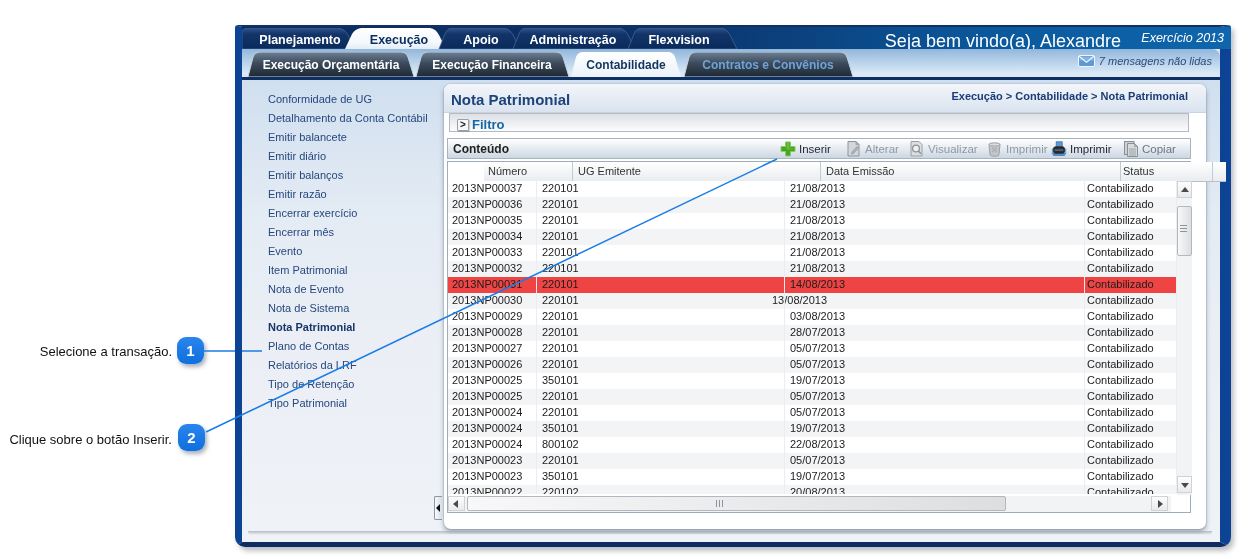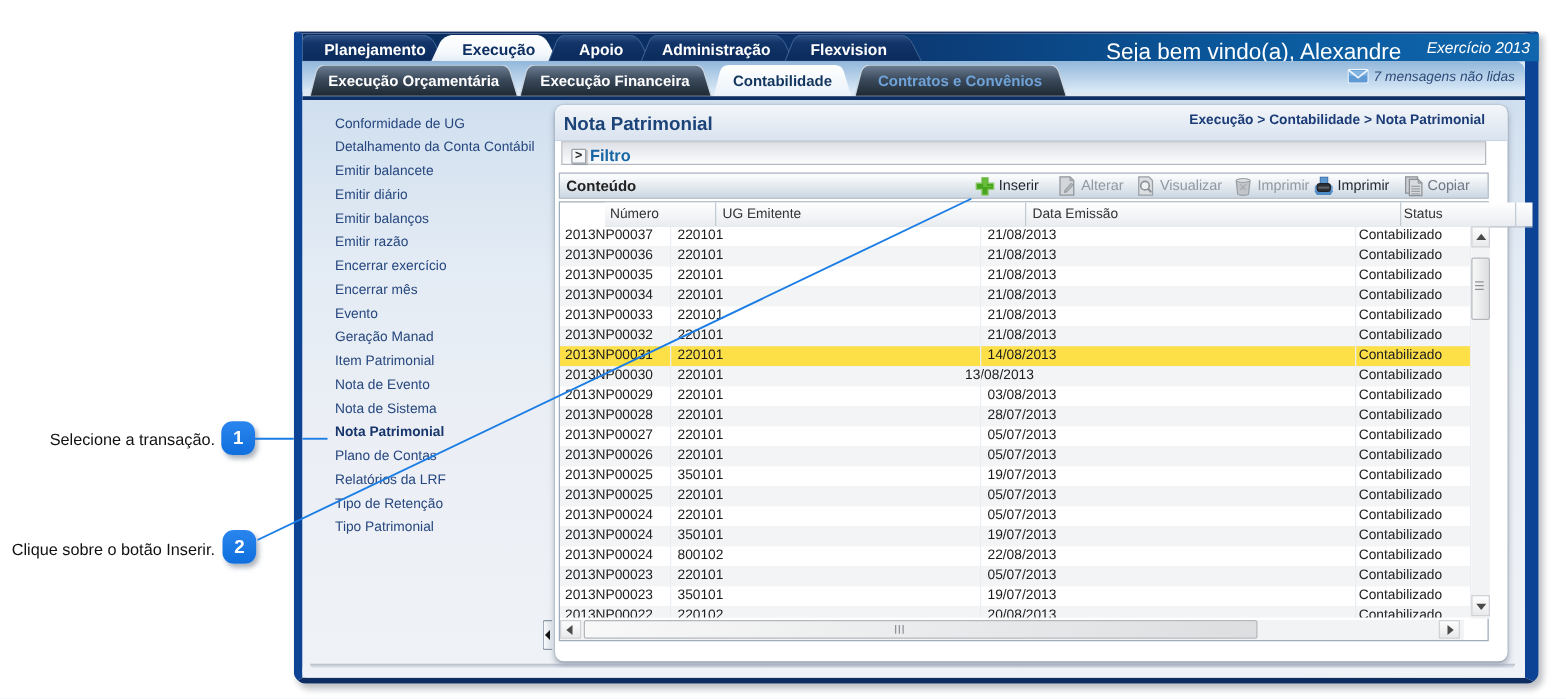--- a/index.html
+++ b/index.html
@@ -138,21 +138,20 @@
   <div class="abs" id="menu">
       <div>Conformidade de UG</div>
       <div>Detalhamento da Conta Contábil</div>
       <div>Emitir balancete</div>
       <div>Emitir diário</div>
       <div>Emitir balanços</div>
       <div>Emitir razão</div>
       <div>Encerrar exercício</div>
       <div>Encerrar mês</div>
       <div>Evento</div>
-      <div>Geração Manad</div>
       <div>Item Patrimonial</div>
       <div>Nota de Evento</div>
       <div>Nota de Sistema</div>
       <div class="sel">Nota Patrimonial</div>
       <div>Plano de Contas</div>
       <div>Relatórios da LRF</div>
       <div>Tipo de Retenção</div>
       <div>Tipo Patrimonial</div>
     </div>
   <div class="abs" id="panel">
@@ -262,21 +261,21 @@
             <span style="left:94px">220101</span>
             <span style="left:342px">21/08/2013</span>
             <span style="left:639px">Contabilizado</span>
           </div>
           <div class="row" style="top:80px;background:#f3f4f6">
             <span style="left:4px">2013NP00032</span>
             <span style="left:94px">220101</span>
             <span style="left:342px">21/08/2013</span>
             <span style="left:639px">Contabilizado</span>
           </div>
-          <div class="row" style="top:96px;background:#fde047">
+          <div class="row" style="top:96px;background:#ef4444">
             <span style="left:4px">2013NP00031</span>
             <span style="left:94px">220101</span>
             <span style="left:342px">14/08/2013</span>
             <span style="left:639px">Contabilizado</span>
           </div>
           <div class="row" style="top:112px;background:#f3f4f6">
             <span style="left:4px">2013NP00030</span>
             <span style="left:94px">220101</span>
             <span style="left:324px">13/08/2013</span>
             <span style="left:639px">Contabilizado</span>

